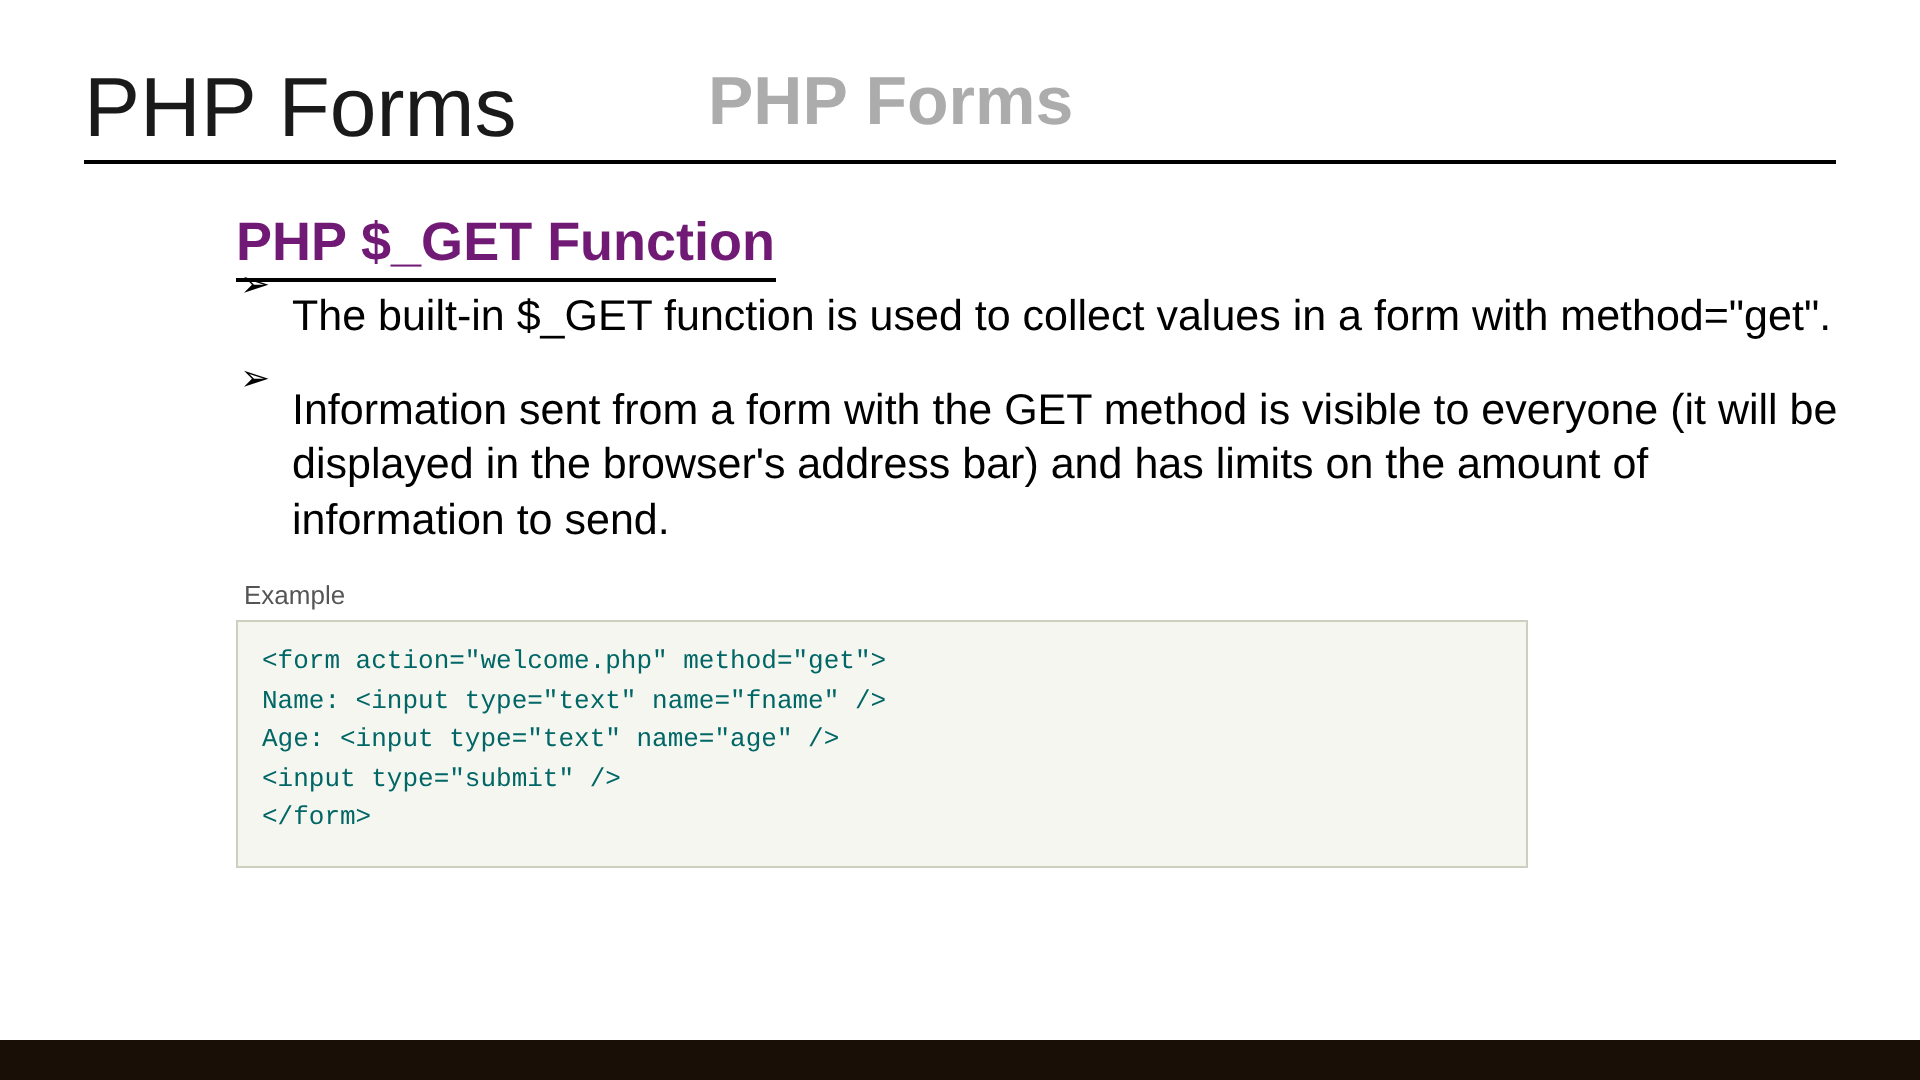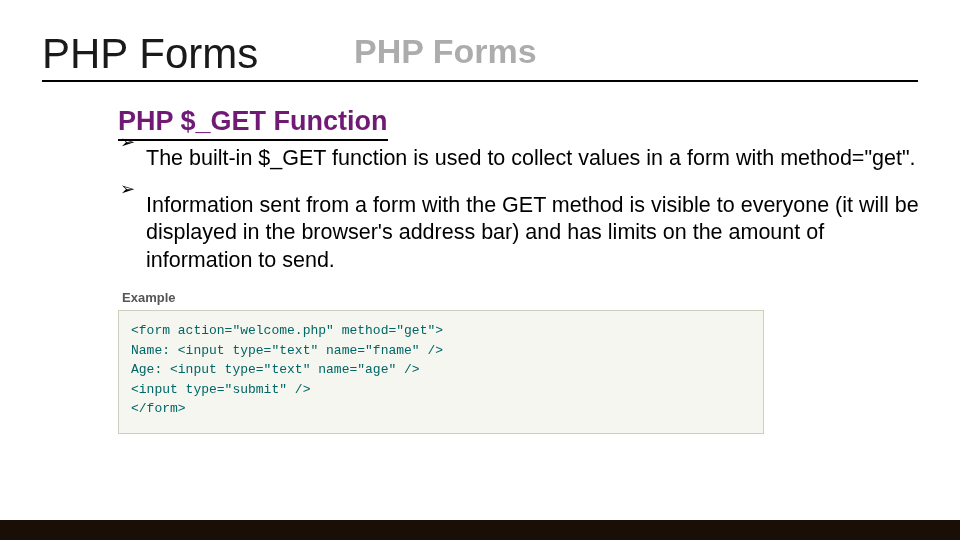--- a/index.html
+++ b/index.html
@@ -12,21 +12,21 @@
 
   .shadow-title { position: absolute; top: 32px; left: 354px; font-size: 34px; font-weight: 700; color: #4a4a4a; opacity: 0.45; font-family: Arial, sans-serif; }
 
   .subtitle { position: absolute; top: 90px; left: 118px; font-size: 27px; font-weight: 700; color: #701a75; border-bottom: 2px solid #000; padding-bottom: 2px; margin-top: 16px; }
 
   .bullets { position: absolute; top: 128px; left: 120px; right: 40px; }
   .bullet { display: flex; align-items: flex-start; font-size: 21.5px; line-height: 1.28; margin-bottom: 2px; }
   .bullet-mark { flex: 0 0 26px; font-size: 18px; color: #000; padding-top: 3px; }
   .bullet-text { flex: 1; margin-top: 17px; }
 
-  .example-label { position: absolute; top: 290px; left: 122px; font-size: 13px; color: #555; font-family: Arial, sans-serif; font-weight: bold; }
+  .example-label { position: absolute; top: 290px; left: 122px; font-size: 13px; color: #555; font-family: Arial, sans-serif; }
 
   .code-box { position: absolute; top: 310px; left: 118px; width: 646px; background: #f5f6f0; border: 1px solid #cfcfc0; padding: 10px 12px 14px 12px; }
   .code-box pre { font-family: "Courier New", monospace; font-size: 13px; color: #006666; line-height: 1.5; white-space: pre; }
 
   .footer-bar { position: absolute; left: 0; right: 0; bottom: 0; height: 20px; background: #1a0f07; }
 </style>
 </head>
 <body>
 
 <div class="slide">

